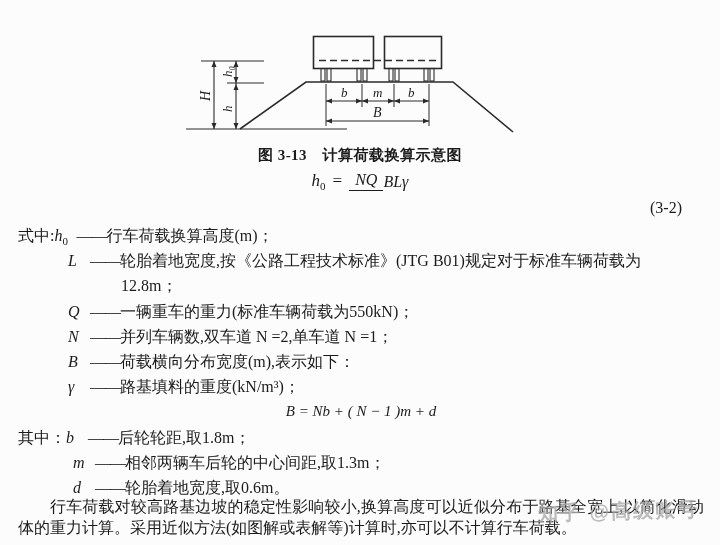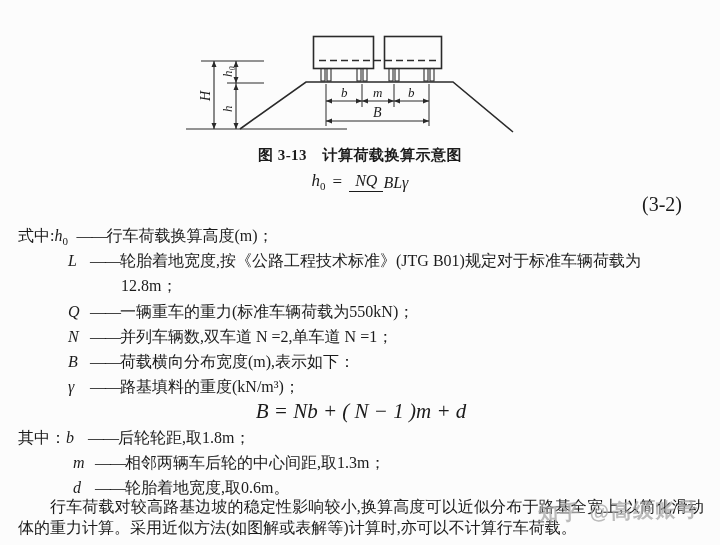--- a/index.html
+++ b/index.html
@@ -10,35 +10,35 @@
   }
   .diagram { position:absolute; top:0; left:0; }
   .diagram text { font-family:"Liberation Serif","DejaVu Serif",serif; font-style:italic; fill:#1b1b1b; }
   .caption {
     position:absolute; top:146px; left:0; width:720px; text-align:center;
     font-size:15px; font-weight:bold; letter-spacing:0.5px;
   }
   .eqwrap { position:absolute; top:169px; left:0; width:720px; height:48px; }
   .eq {
     position:absolute; left:0; right:0; top:2px; display:flex;
-    justify-content:center; align-items:flex-end; gap:7px; font-size:17px; font-style:italic;
+    justify-content:center; align-items:flex-start; gap:7px; font-size:17px; font-style:italic;
   }
   .eq sub { font-size:11px; font-style:normal; }
   .frac { display:inline-flex; flex-direction:row; align-items:center; font-size:16px; line-height:1.15; }
   .frac .num { padding:0 6px 1px; border-bottom:1.4px solid #1b1b1b; }
   .frac .den { padding-top:1px; }
-  .eq-tag { position:absolute; right:38px; top:24px; font-size:20px; font-style:normal; }
+  .eq-tag { position:absolute; right:38px; top:30px; font-size:16px; font-style:normal; }
   .content { position:absolute; top:219px; left:18px; width:686px; font-size:16px; }
   .line { height:25.2px; line-height:33px; white-space:nowrap; }
   .def { padding-left:50px; }
   .v { display:inline-block; min-width:22px; font-style:italic; }
   .v sub { font-size:11px; font-style:normal; }
   .dash { letter-spacing:-1px; }
   .cont { padding-left:103px; }
-  .eqB { text-align:center; font-style:italic; font-size:21px; }
+  .eqB { text-align:center; font-style:italic; font-size:15px; }
   .among { padding-left:55px; }
   .para { text-indent:2em; text-align:justify; line-height:21px; white-space:normal; }
   .watermark {
     position:absolute; left:538px; top:498px; z-index:5; white-space:nowrap;
     font-size:20px; font-weight:bold; letter-spacing:2px;
     color:rgba(168,168,168,0.78); transform:rotate(-1.5deg);
     font-family:"Liberation Sans","DejaVu Sans",sans-serif;
   }
 </style>
 </head>

